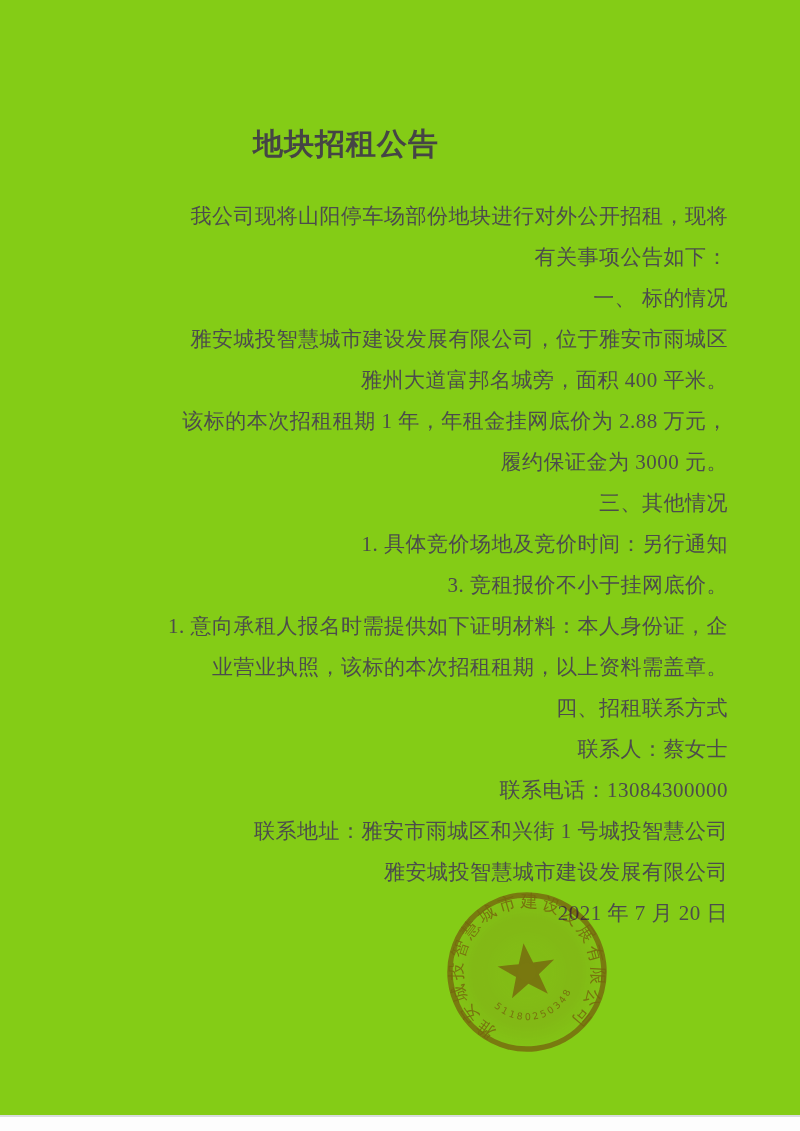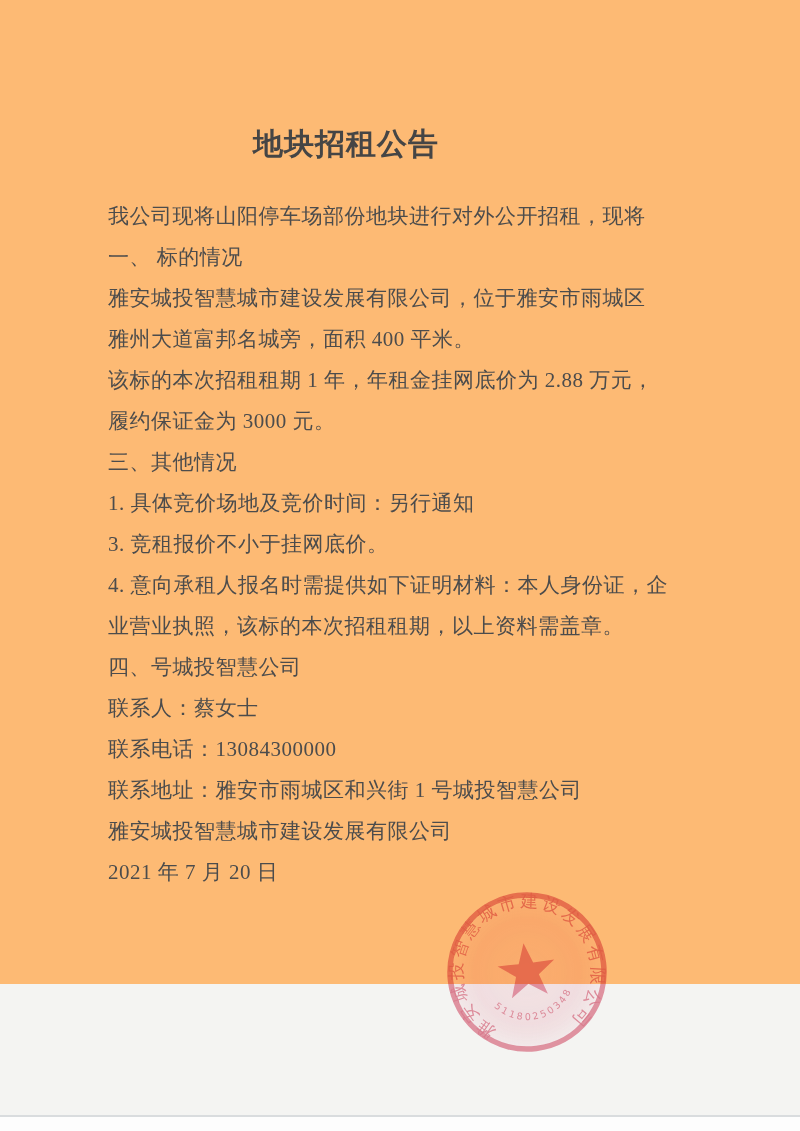--- a/index.html
+++ b/index.html
@@ -4,22 +4,22 @@
 <style>
   html,body{margin:0;padding:0;}
   body{
     width:800px;height:1131px;
     background:#f4f4f2;
     font-family:"Liberation Serif","DejaVu Serif",serif;
     overflow:hidden;
   }
   .page{
     position:relative;
-    width:800px;height:984px;
-    background:#fdba74;
+    width:800px;height:1131px;
+    background:#84cc16;
     color:#4b4b4b;
   }
   .doc-title{
     position:absolute;
     left:253px;top:124px;
     font-size:30px;
     font-weight:bold;
     letter-spacing:1px;
     color:#454545;
   }
@@ -29,20 +29,21 @@
     width:620px;
     font-size:21px;
     letter-spacing:0.5px;
     color:#4c4c4c;
   }
   .body-text p{
     margin:0;
     height:41px;
     line-height:41px;
     white-space:nowrap;
+    text-align:right;
   }
   .ind-para{margin-left:42px;}
   .ind-flush{margin-left:0;}
   .ind-section{margin-left:47px;}
   .ind-item{margin-left:22px;}
   .ind-sec4{margin-left:25px;}
   .ind-contact{margin-left:25px;}
   .ind-company{margin-left:239px;}
   .ind-date{margin-left:339px;}
   .seal{
@@ -68,31 +69,32 @@
 </style>
 </head>
 <body>
 
 <div class="page">
 
   <div class="doc-title">地块招租公告</div>
 
   <div class="body-text">
     <p class="ind-para">我公司现将山阳停车场部份地块进行对外公开招租，现将</p>
+    <p class="ind-flush">有关事项公告如下：</p>
     <p class="ind-section">一、 标的情况</p>
     <p class="ind-para">雅安城投智慧城市建设发展有限公司，位于雅安市雨城区</p>
     <p class="ind-flush">雅州大道富邦名城旁，面积 400 平米。</p>
     <p class="ind-para">该标的本次招租租期 1 年，年租金挂网底价为 2.88 万元，</p>
     <p class="ind-flush">履约保证金为 3000 元。</p>
     <p class="ind-section">三、其他情况</p>
     <p class="ind-item">1. 具体竞价场地及竞价时间：另行通知</p>
     <p class="ind-item">3. 竞租报价不小于挂网底价。</p>
-    <p class="ind-item">4. 意向承租人报名时需提供如下证明材料：本人身份证，企</p>
+    <p class="ind-item">1. 意向承租人报名时需提供如下证明材料：本人身份证，企</p>
     <p class="ind-flush">业营业执照，该标的本次招租租期，以上资料需盖章。</p>
-    <p class="ind-sec4">四、号城投智慧公司</p>
+    <p class="ind-sec4">四、招租联系方式</p>
     <p class="ind-contact">联系人：蔡女士</p>
     <p class="ind-contact">联系电话：13084300000</p>
     <p class="ind-contact">联系地址：雅安市雨城区和兴街 1 号城投智慧公司</p>
     <p class="ind-company">雅安城投智慧城市建设发展有限公司</p>
     <p class="ind-date">2021 年 7 月 20 日</p>
   </div>
 
   <svg class="seal" viewBox="0 0 200 200">
     <defs>
       <radialGradient id="sealwash" cx="50%" cy="50%" r="50%">

